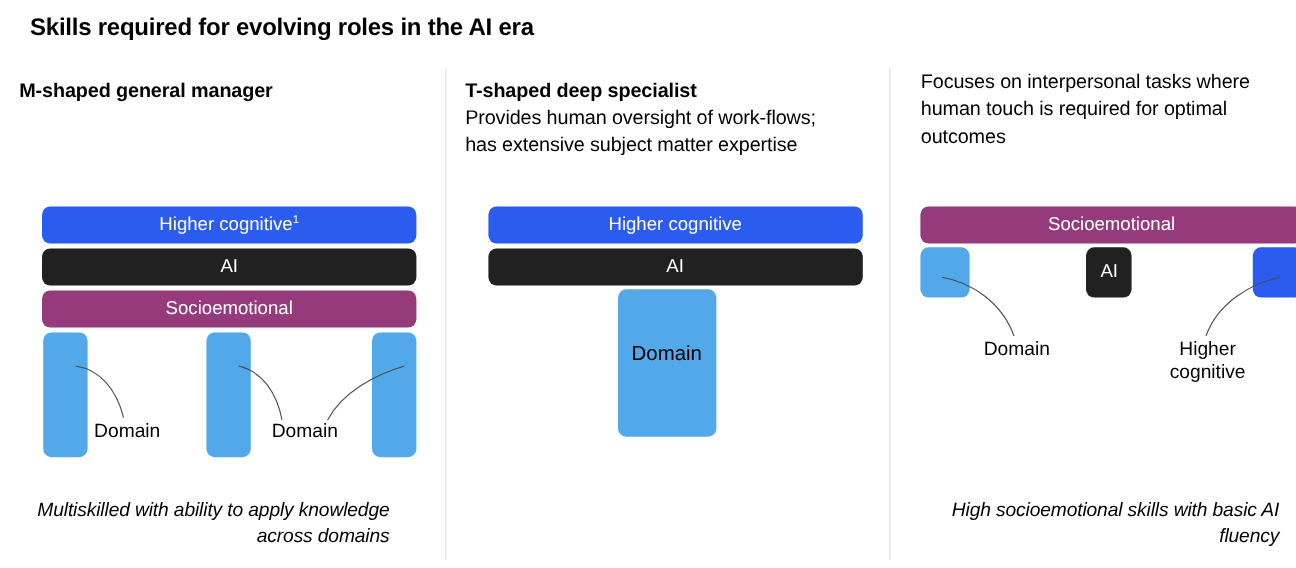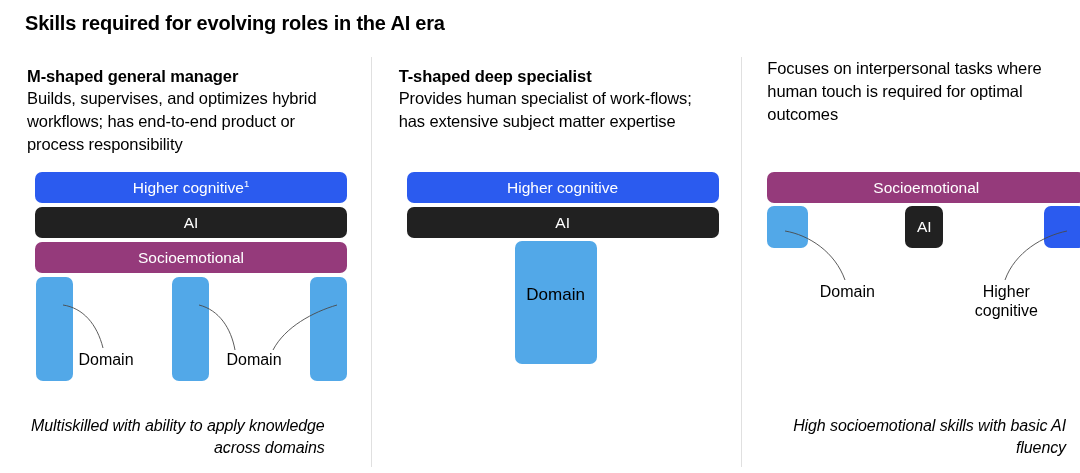--- a/index.html
+++ b/index.html
@@ -43,21 +43,21 @@
     height: 410px;
     box-sizing: border-box;
   }
   .col + .col {
     border-left: 1.5px solid #e0e0e0;
     margin-left: 32px;
   }
   .col-inner {
     position: relative;
     height: 100%;
-    padding-left: 27px;
+    padding-left: 16px;
     padding-right: 14px;
     box-sizing: border-box;
   }
   .col-heading {
     font-size: 16.5px;
     font-weight: bold;
     line-height: 22px;
     margin: 0;
     padding-top: 8px;
     letter-spacing: -0.1px;
@@ -139,21 +139,20 @@
 
 <div class="page">
 
   <div class="chart-title">Skills required for evolving roles in the AI era</div>
 
   <div class="columns">
 
     <div class="col">
       <div class="col-inner">
         <div class="col-heading">M-shaped general manager</div>
-        <div class="col-desc">Builds, supervises, and optimizes hybrid workflows; has end-to-end product or process responsibility</div>
 
         <div class="diagram">
 
           <div class="bar" style="left:0px; top:0px; width:312px; height:31px; background:#2B5BEF;">
             <span class="bar-label"><span>Higher cognitive</span><sup>1</sup></span>
           </div>
 
           <div class="bar" style="left:0px; top:35px; width:312px; height:31px; background:#212121;">
             <span class="bar-label">AI</span>
           </div>
@@ -176,21 +175,21 @@
           <div class="callout" style="left:184px; top:178px; width:70px;">Domain</div>
         </div>
 
         <div class="footer-note">Multiskilled with ability to apply knowledge across domains</div>
       </div>
     </div>
 
     <div class="col">
       <div class="col-inner">
         <div class="col-heading">T-shaped deep specialist</div>
-        <div class="col-desc">Provides human specialist of work-flows; has extensive subject matter expertise</div>
+        <div class="col-desc">Provides human oversight of work-flows; has extensive subject matter expertise</div>
 
         <div class="diagram">
           <div class="bar" style="left:0px; top:0px; width:312px; height:31px; background:#2B5BEF;">
             <span class="bar-label">Higher cognitive</span>
           </div>
 
           <div class="bar" style="left:0px; top:35px; width:312px; height:31px; background:#212121;">
             <span class="bar-label">AI</span>
           </div>
 

